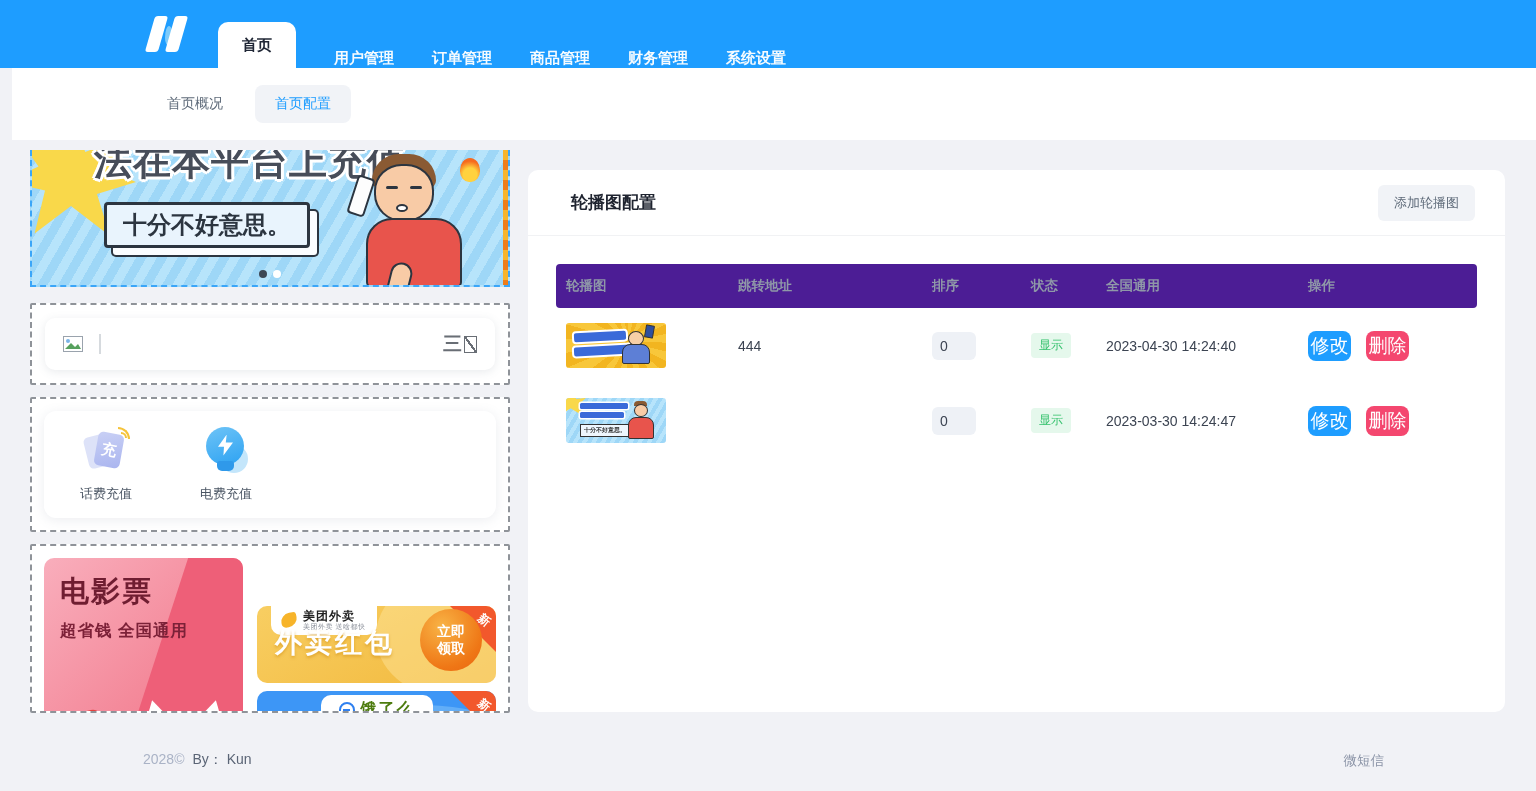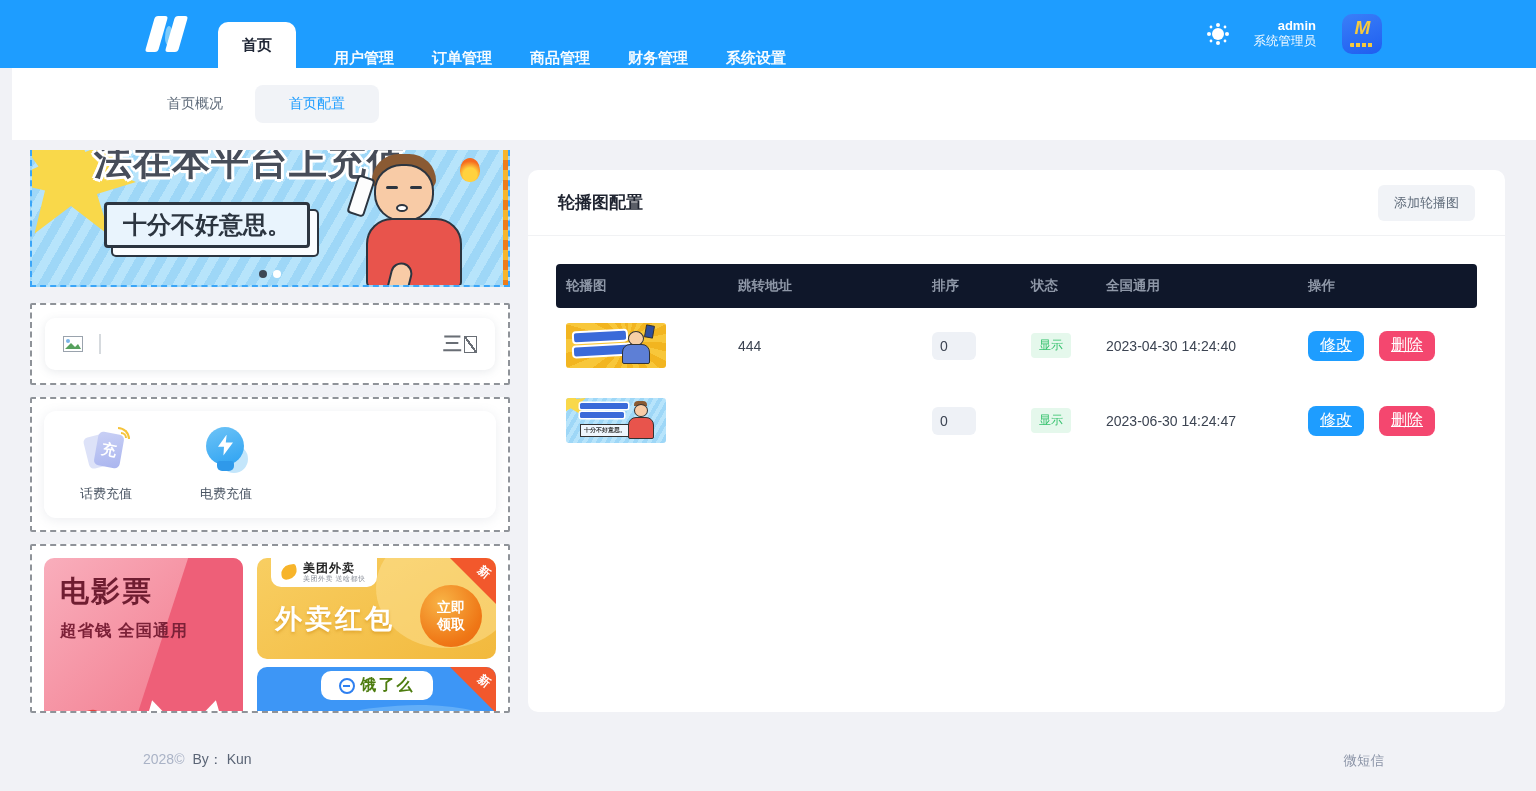--- a/index.html
+++ b/index.html
@@ -31,21 +31,21 @@
   .avatar .am { position:absolute; left:0; right:0; top:3px; text-align:center; color:#f6c93e;
     font-size:19px; font-weight:900; font-style:italic; letter-spacing:-1px; }
   .avatar .atxt { position:absolute; left:8px; right:8px; bottom:7px; height:4px;
     background:repeating-linear-gradient(90deg,#f6c93e 0 4px, transparent 4px 6px); border-radius:1px; }
 
   
   .subnav { position:absolute; left:12px; top:68px; width:1536px; height:72px; background:#fff;
     display:flex; align-items:center; }
   .subnav-item { margin-left:155px; color:#5f6b7a; font-size:14px; cursor:pointer; }
   .subnav-pill { margin-left:32px; background:#f1f3f7; color:#1e9dff; font-size:14px;
-    padding:10px 34px; border-radius:8px; cursor:pointer; }
+    padding:10px 20px; border-radius:8px; cursor:pointer; }
 
   
   .leftcol { position:absolute; left:30px; top:150px; width:480px; height:563px;
     display:flex; flex-direction:column; }
   .block { border:2px dashed #8f9399; background:#fff; border-radius:2px; }
 
   
   .banner-block { height:137px; border:2px dashed #3ba6f8; border-top:none; position:relative;
     overflow:hidden; background:repeating-linear-gradient(120deg,#9ed7f7 0 9px,#b7e4fb 9px 18px); }
   .burst { position:absolute; left:-26px; top:-34px; width:130px; height:120px; background:#f9d84a;
@@ -130,21 +130,21 @@
   .movie-suf { color:#e8211c; font-size:24px; }
   .movie-l3 { position:relative; margin-top:8px; font-size:16.5px; font-weight:700; color:#7c2138; letter-spacing:1px; }
   .envelope { position:absolute; left:6px; bottom:-16px; width:58px; height:70px; background:#e5403c;
     border-radius:8px; transform:rotate(-14deg); }
   .cat { position:absolute; right:2px; bottom:-40px; width:120px; height:110px; }
   .cat .ear { position:absolute; top:2px; width:0; height:0; border-left:14px solid transparent;
     border-right:14px solid transparent; border-bottom:24px solid #fff; }
   .cat .ear1 { left:20px; transform:rotate(-14deg); } .cat .ear2 { right:14px; transform:rotate(14deg); }
   .promos-right { flex:1; display:flex; flex-direction:column; gap:8px; }
   .mt-card { height:106px; border-radius:10px; position:relative; overflow:hidden;
-    background:linear-gradient(150deg,#f8ce62,#f2b93d); }
+    background:linear-gradient(150deg,#f8ce62,#f2b93d);margin-top:48px; }
   .mt-shine { position:absolute; right:-20px; top:-30px; width:140px; height:120px; border-radius:50%;
     background:rgba(255,230,160,.45); }
   .brand-pill { position:absolute; left:14px; top:0; background:#fff; border-radius:0 0 10px 10px;
     padding:4px 12px 5px 10px; display:flex; align-items:center; gap:6px; }
   .kanga { width:16px; height:14px; background:#f7b42a; border-radius:60% 20% 60% 30%; transform:rotate(-12deg); }
   .brand-txt { line-height:1.05; }
   .brand-name { font-size:12px; font-weight:900; color:#222; letter-spacing:1px; }
   .brand-sub { font-size:7px; color:#8a8f99; letter-spacing:.5px; }
   .ribbon { position:absolute; right:0; top:0; width:0; height:0;
     border-top:46px solid #f2582c; border-left:46px solid transparent; }
@@ -163,27 +163,27 @@
     border-radius:10px; padding:4px 18px; display:flex; align-items:center; gap:6px; }
   .e-mark { width:16px; height:16px; border:2.5px solid #2f80f0; border-radius:50%; position:relative; }
   .e-mark::after { content:""; position:absolute; left:2px; top:5px; width:7px; height:2.5px; background:#2f80f0; }
   .el-name { font-size:16px; font-weight:900; color:#4d7c0f; letter-spacing:2px; }
 
   
   .panel { position:absolute; left:528px; top:170px; width:977px; height:542px; background:#fff;
     border-radius:10px; }
   .panel-head { height:66px; display:flex; align-items:center; padding:0 30px;
     border-bottom:1px solid #f1f2f4; }
-  .panel-title { font-size:17px; font-weight:700; color:#1f2430; }
+  .panel-title { font-size:17px; font-weight:700; color:#1f2430;margin-left:13px; }
   .add-btn { margin-left:auto; background:#f1f3f7; color:#5f6b7a; font-size:13px;
     padding:9px 16px; border-radius:6px; border:none; cursor:pointer;
     font-family:"Liberation Sans",sans-serif; }
   .tablezone { padding:28px 28px 0; }
   .tgrid { display:grid; grid-template-columns:172px 194px 99px 75px 202px 1fr; align-items:center; }
-  .thead { background:#0f172a; border-radius:4px; height:44px; color:#8f98a8; font-size:13.5px;
+  .thead { background:#4c1d95; border-radius:4px; height:44px; color:#8f98a8; font-size:13.5px;
     font-weight:700; }
   .thead > div { padding-left:10px; }
   .trow { padding:15px 0; }
   .trow > div { padding-left:10px; }
   .cell-text { color:#3c4452; font-size:14px; }
   .thumb { width:100px; height:45px; border-radius:3px; position:relative; overflow:hidden; }
   .thumb1 { background:repeating-conic-gradient(from 0deg at 62% 42%, #f8c73a 0 13deg, #f2b520 13deg 26deg); }
   .t1-line { position:absolute; left:8px; height:9px; background:#3a6ad9; border-radius:2px;
     box-shadow:0 0 0 2px #fff; transform:rotate(-3deg); }
   .t1-l1 { top:9px; width:52px; } .t1-l2 { top:23px; width:58px; }
@@ -204,22 +204,22 @@
   .t2-head { position:absolute; right:18px; top:6px; width:14px; height:13px; background:#f8cba6;
     border:1.5px solid #333; border-radius:50%; }
   .t2-hair { position:absolute; right:19px; top:3px; width:13px; height:5px; background:#8a5a33; border-radius:4px 4px 0 0; }
   .t2-body { position:absolute; right:12px; top:19px; width:26px; height:22px; background:#e8544c;
     border:1.5px solid #333; border-radius:8px 8px 2px 2px; }
   .sortbox { width:44px; height:28px; background:#eef1f6; border-radius:6px; color:#3c4452;
     font-size:14px; line-height:28px; padding-left:8px; }
   .badge-show { display:inline-block; background:#e5f8ec; color:#36c26e; font-size:12px;
     padding:4px 8px; border-radius:4px; }
   .actions { display:flex; gap:15px; }
-  .btn { width:56px; height:30px; border:none; border-radius:8px; color:#fff; font-size:16px;
-    cursor:pointer; font-family:"Liberation Sans",sans-serif;text-decoration:underline; }
+  .btn { width:43px; height:30px; border:none; border-radius:8px; color:#fff; font-size:19px;
+    cursor:pointer; font-family:"Liberation Sans",sans-serif; }
   .btn-edit { background:#1e9dff; }
   .btn-del { background:#f4476f; }
 
   
   .footer-left { position:absolute; left:143px; top:751px; font-size:14px; color:#5b6576; }
   .footer-left .yr { color:#aab3c6; margin-right:8px; }
   .footer-right { position:absolute; right:152px; top:752px; font-size:13.5px; color:#8a93a6; }
 </style>
 </head>
 <body>
@@ -230,31 +230,20 @@
       <div class="drop"></div>
       <div class="bar b2"></div>
   </div>
   <div class="nav">
     <div class="nav-tab-active">首页</div>
     <div class="nav-item">用户管理</div>
     <div class="nav-item">订单管理</div>
     <div class="nav-item">商品管理</div>
     <div class="nav-item">财务管理</div>
     <div class="nav-item">系统设置</div>
-  </div>
-  <div class="topbar-right">
-    <div class="sun"></div>
-    <div class="userblock">
-      <div class="uname">admin</div>
-      <div class="urole">系统管理员</div>
-    </div>
-    <div class="avatar">
-      <div class="am">M</div>
-      <div class="atxt"></div>
-    </div>
   </div>
 </div>
 
 <div class="subnav">
   <div class="subnav-item">首页概况</div>
   <div class="subnav-pill">首页配置</div>
 </div>
 
 <div class="leftcol">
 
@@ -413,21 +402,21 @@
           <div class="t2-hair"></div>
             <div class="t2-head"></div>
             <div class="t2-body"></div>
         </div>
       </div>
       <div class="cell-text"></div>
       <div>
           <div class="sortbox">0</div>
         </div>
       <div><span class="badge-show">显示</span></div>
-      <div class="cell-text">2023-06-30 14:24:47</div>
+      <div class="cell-text">2023-03-30 14:24:47</div>
       <div class="actions">
         <button class="btn btn-edit">修改</button>
         <button class="btn btn-del">删除</button>
       </div>
     </div>
   </div>
 </div>
 
 <div class="footer-left">
   <span class="yr">2028©</span><span>By：  Kun</span>

